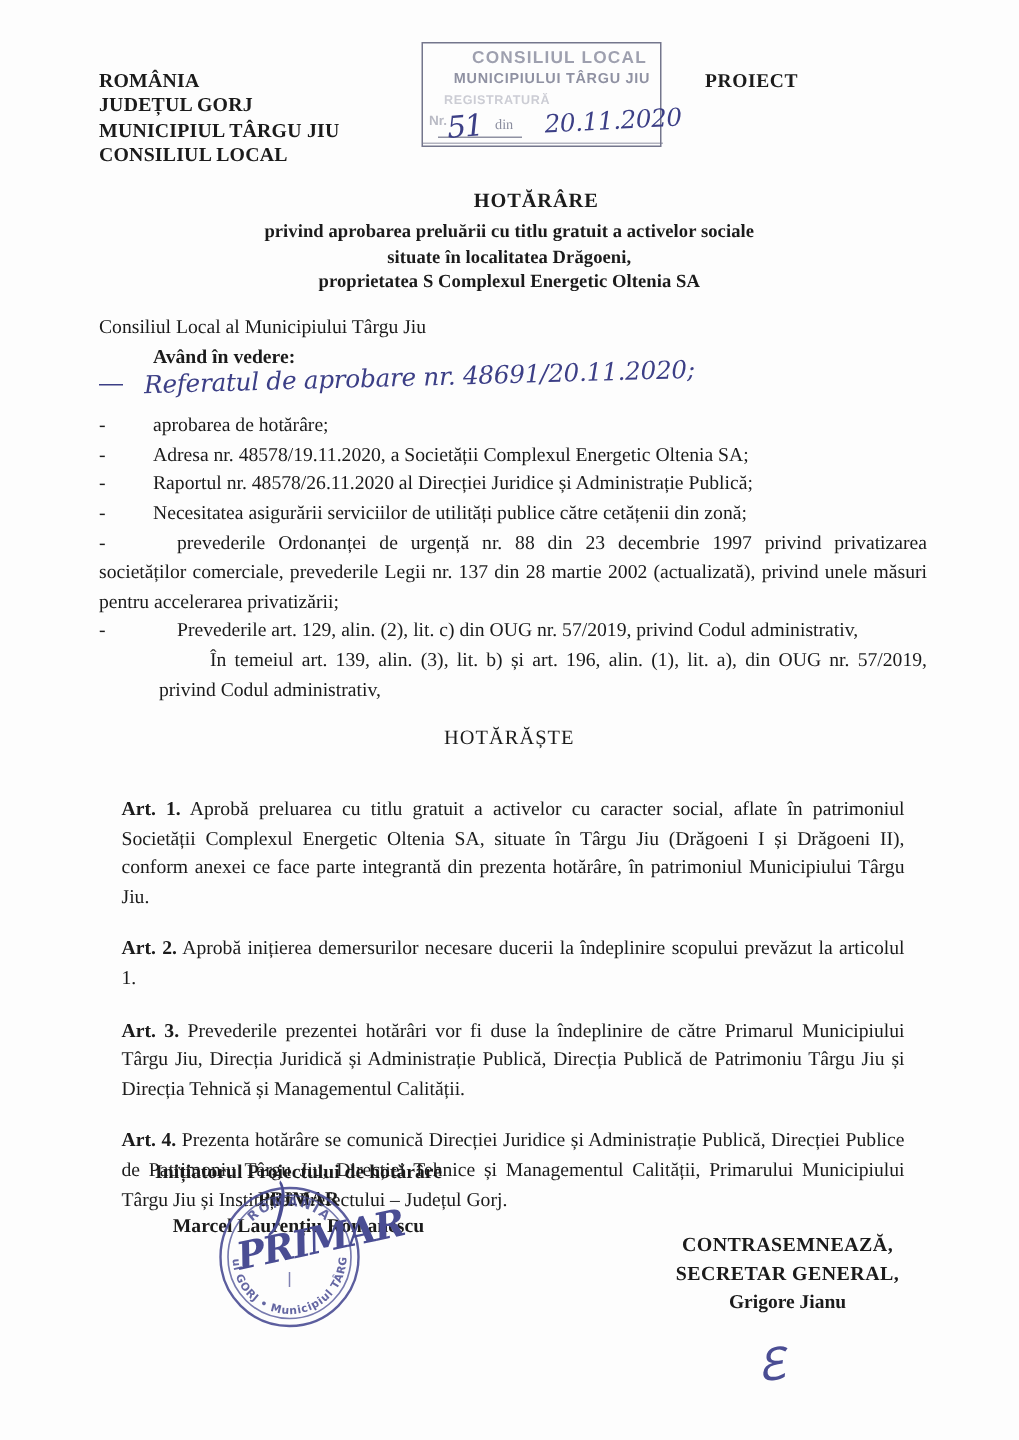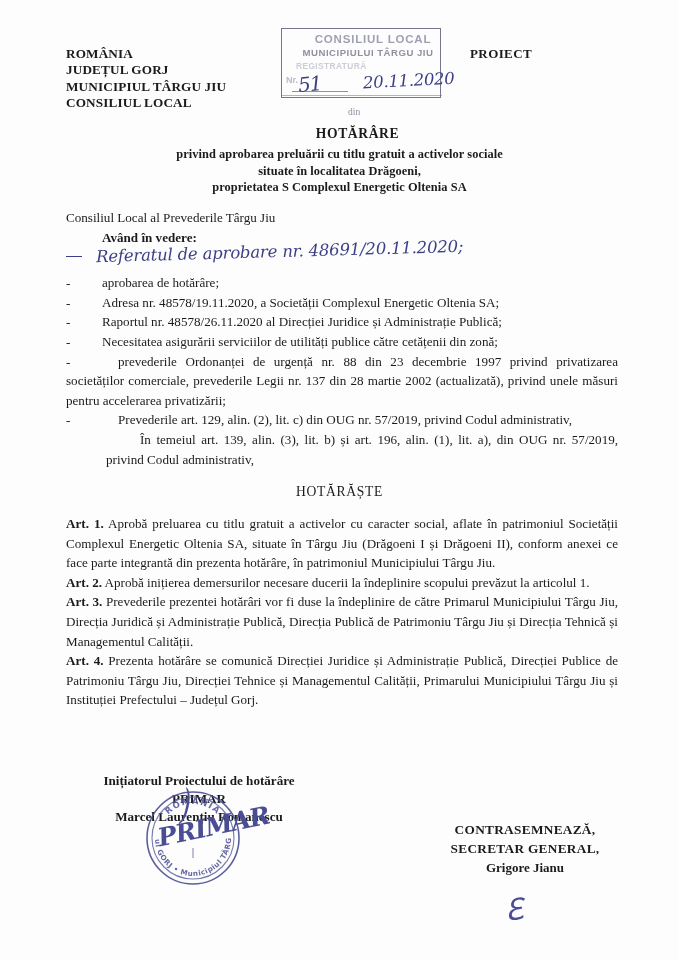--- a/index.html
+++ b/index.html
@@ -98,26 +98,25 @@
     position: absolute;
     left: 4px;
     top: 46px;
     font-family: "Liberation Sans", "DejaVu Sans", sans-serif;
     font-size: 9px;
     font-weight: bold;
     opacity: 0.45;
   }
   .reg-stamp .rs-din {
     position: absolute;
-    left: 66px;
+    left: 48px;
     top: 50px;
     font-family: "Liberation Serif", "DejaVu Serif", serif;
     font-size: 9.5px;
     opacity: 0.75;
-    margin-top: 28px;
   }
   .reg-stamp .rs-rule1 {
     position: absolute;
     left: 10px;
     top: 62px;
     width: 56px;
     border-bottom: 1px solid #6d6f86;
     opacity: 0.8;
   }
   .reg-stamp .rs-rule2 {
@@ -255,21 +254,21 @@
     position: absolute;
     top: 514px;
     left: 66px;
     width: 552px;
     font-size: 13.1px;
     line-height: 19.6px;
   }
   .art {
     text-align: justify;
     text-justify: inter-word;
-    margin: 0;
+    margin: 15px;
   }
   .art b {
     font-weight: bold;
   }
 
   
   .sig-left {
     position: absolute;
     left: 74px;
     top: 772px;
@@ -366,21 +365,21 @@
   <div class="title-block">
     <div class="title-main">HOTĂRÂRE</div>
     <div class="title-sub">
       <div>privind aprobarea preluării cu titlu gratuit a activelor sociale</div>
       <div>situate în localitatea Drăgoeni,</div>
       <div>proprietatea S Complexul Energetic Oltenia SA</div>
     </div>
   </div>
 
   <div class="body-area">
-    <div class="line-plain">Consiliul Local al Prevederile Târgu Jiu</div>
+    <div class="line-plain">Consiliul Local al Municipiului Târgu Jiu</div>
     <div class="avand">Având în vedere:</div>
 
     <div class="hand-line">
       <span class="hand-dash"></span>
       <span class="hand-text">Referatul de aprobare nr. 48691/20.11.2020;</span>
     </div>
 
     <ul class="dash-list">
       <li><span class="dash">-</span><span>aprobarea de hotărâre;</span></li>
       <li><span class="dash">-</span><span>Adresa nr. 48578/19.11.2020, a Societății Complexul Energetic Oltenia SA;</span></li>

